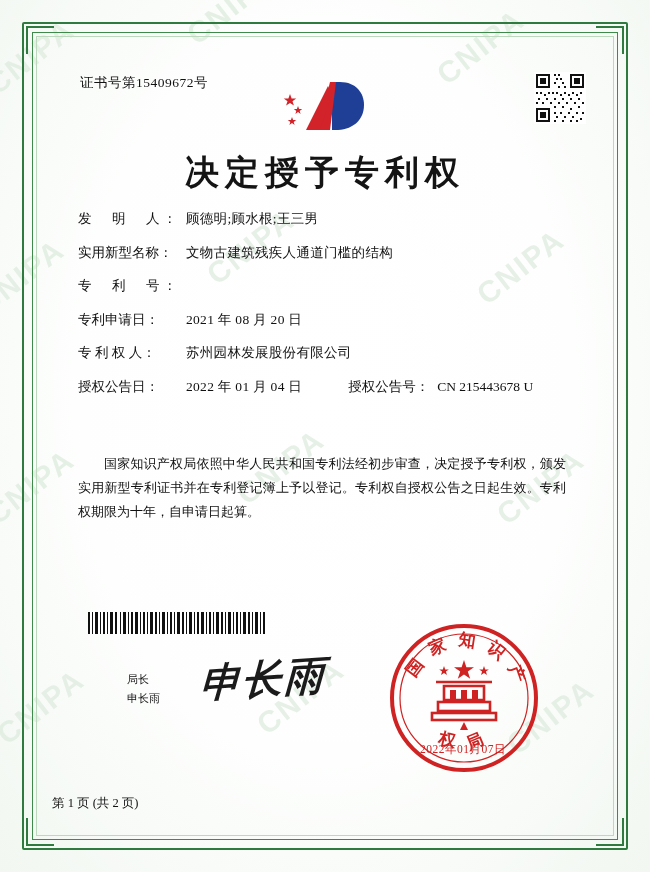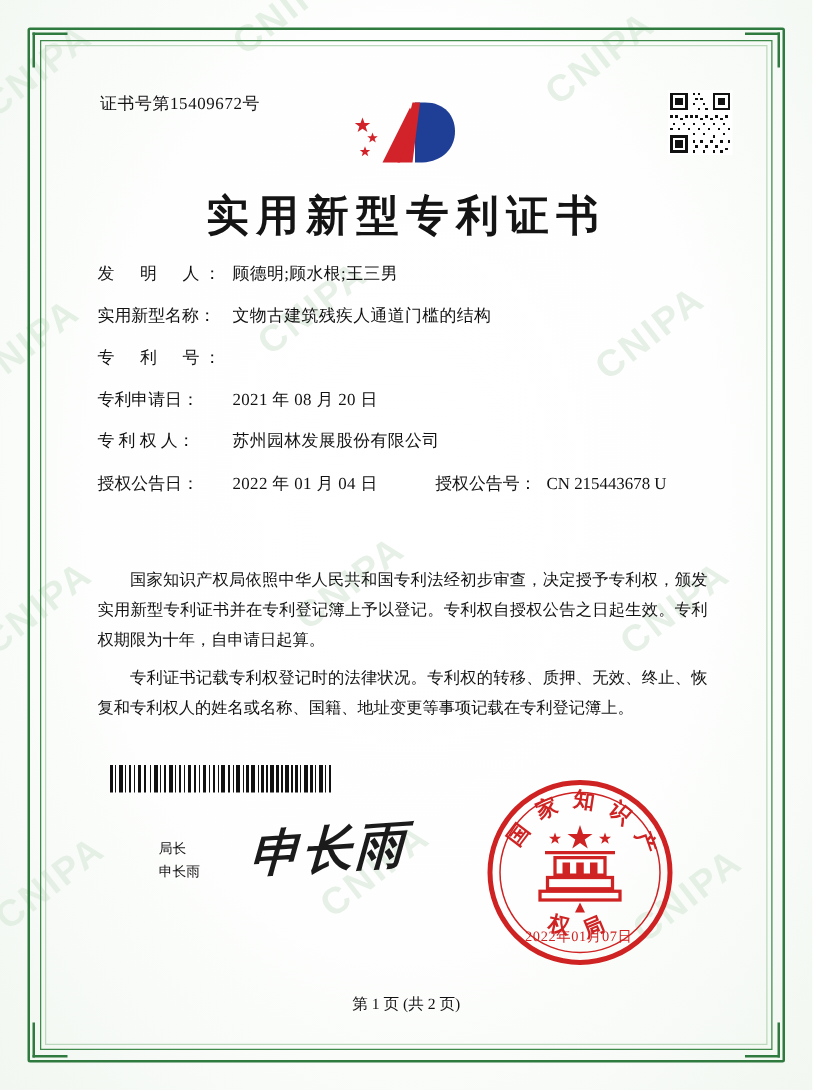--- a/index.html
+++ b/index.html
@@ -216,21 +216,20 @@
     color: #cf2222;
     font-size: 11.5px;
     letter-spacing: .5px;
     font-family: "Liberation Serif", serif;
   }
 
   .page-no {
     position: absolute;
     left: 0; right: 0;
     bottom: 8px;
-    text-align: center;
     font-size: 12.5px;
     color: #111;
   }
 </style>
 </head>
 <body>
 
 <div class="page">
 
   <div class="watermarks">
@@ -342,21 +341,21 @@
         <path d="M36 54 L58 10 L62 18 L50 54 Z" fill="#d2232a"></path>
 
         <g fill="#d2232a">
           <polygon points="20,18 21.6,22.4 26.2,22.4 22.5,25.2 23.9,29.6 20,26.9 16.1,29.6 17.5,25.2 13.8,22.4 18.4,22.4"></polygon>
           <polygon points="28,30 29.1,33 32.2,33 29.7,34.9 30.6,38 28,36.1 25.4,38 26.3,34.9 23.8,33 26.9,33"></polygon>
           <polygon points="22,41 23.1,44 26.2,44 23.7,45.9 24.6,49 22,47.1 19.4,49 20.3,45.9 17.8,44 20.9,44"></polygon>
         </g>
       </svg>
     </div>
 
-    <div class="title">实用新型专利证书</div>
+    <div class="title">决定授予专利权</div>
 
     <div class="fields">
       <div class="field-row">
         <div class="field-label spaced2">发　明　人：</div>
         <div class="field-value">顾德明;顾水根;王三男</div>
       </div>
       <div class="field-row">
         <div class="field-label">实用新型名称：</div>
         <div class="field-value">文物古建筑残疾人通道门槛的结构</div>
       </div>
@@ -374,21 +373,20 @@
       <div class="field-row two-col">
         <div class="field-label">授权公告日：</div>
         <div class="field-value">2022 年 01 月 04 日</div>
         <div class="second-label">授权公告号：</div>
         <div class="second-value">CN 215443678 U</div>
       </div>
     </div>
 
     <div class="paragraphs">
       <p>国家知识产权局依照中华人民共和国专利法经初步审查，决定授予专利权，颁发实用新型专利证书并在专利登记簿上予以登记。专利权自授权公告之日起生效。专利权期限为十年，自申请日起算。</p>
-      <p>专利证书记载专利权登记时的法律状况。专利权的转移、质押、无效、终止、恢复和专利权人的姓名或名称、国籍、地址变更等事项记载在专利登记簿上。</p>
     </div>
 
     <div class="barcode">
       <svg width="180" height="22" viewBox="0 0 180 22" shape-rendering="crispEdges">
         <rect width="180" height="22" fill="#ffffff"></rect>
         <g fill="#111111">
           <rect x="0" y="0" width="2" height="22"></rect>
             <rect x="4" y="0" width="1" height="22"></rect>
           <rect x="7" y="0" width="3" height="22"></rect>
             <rect x="12" y="0" width="1" height="22"></rect>

